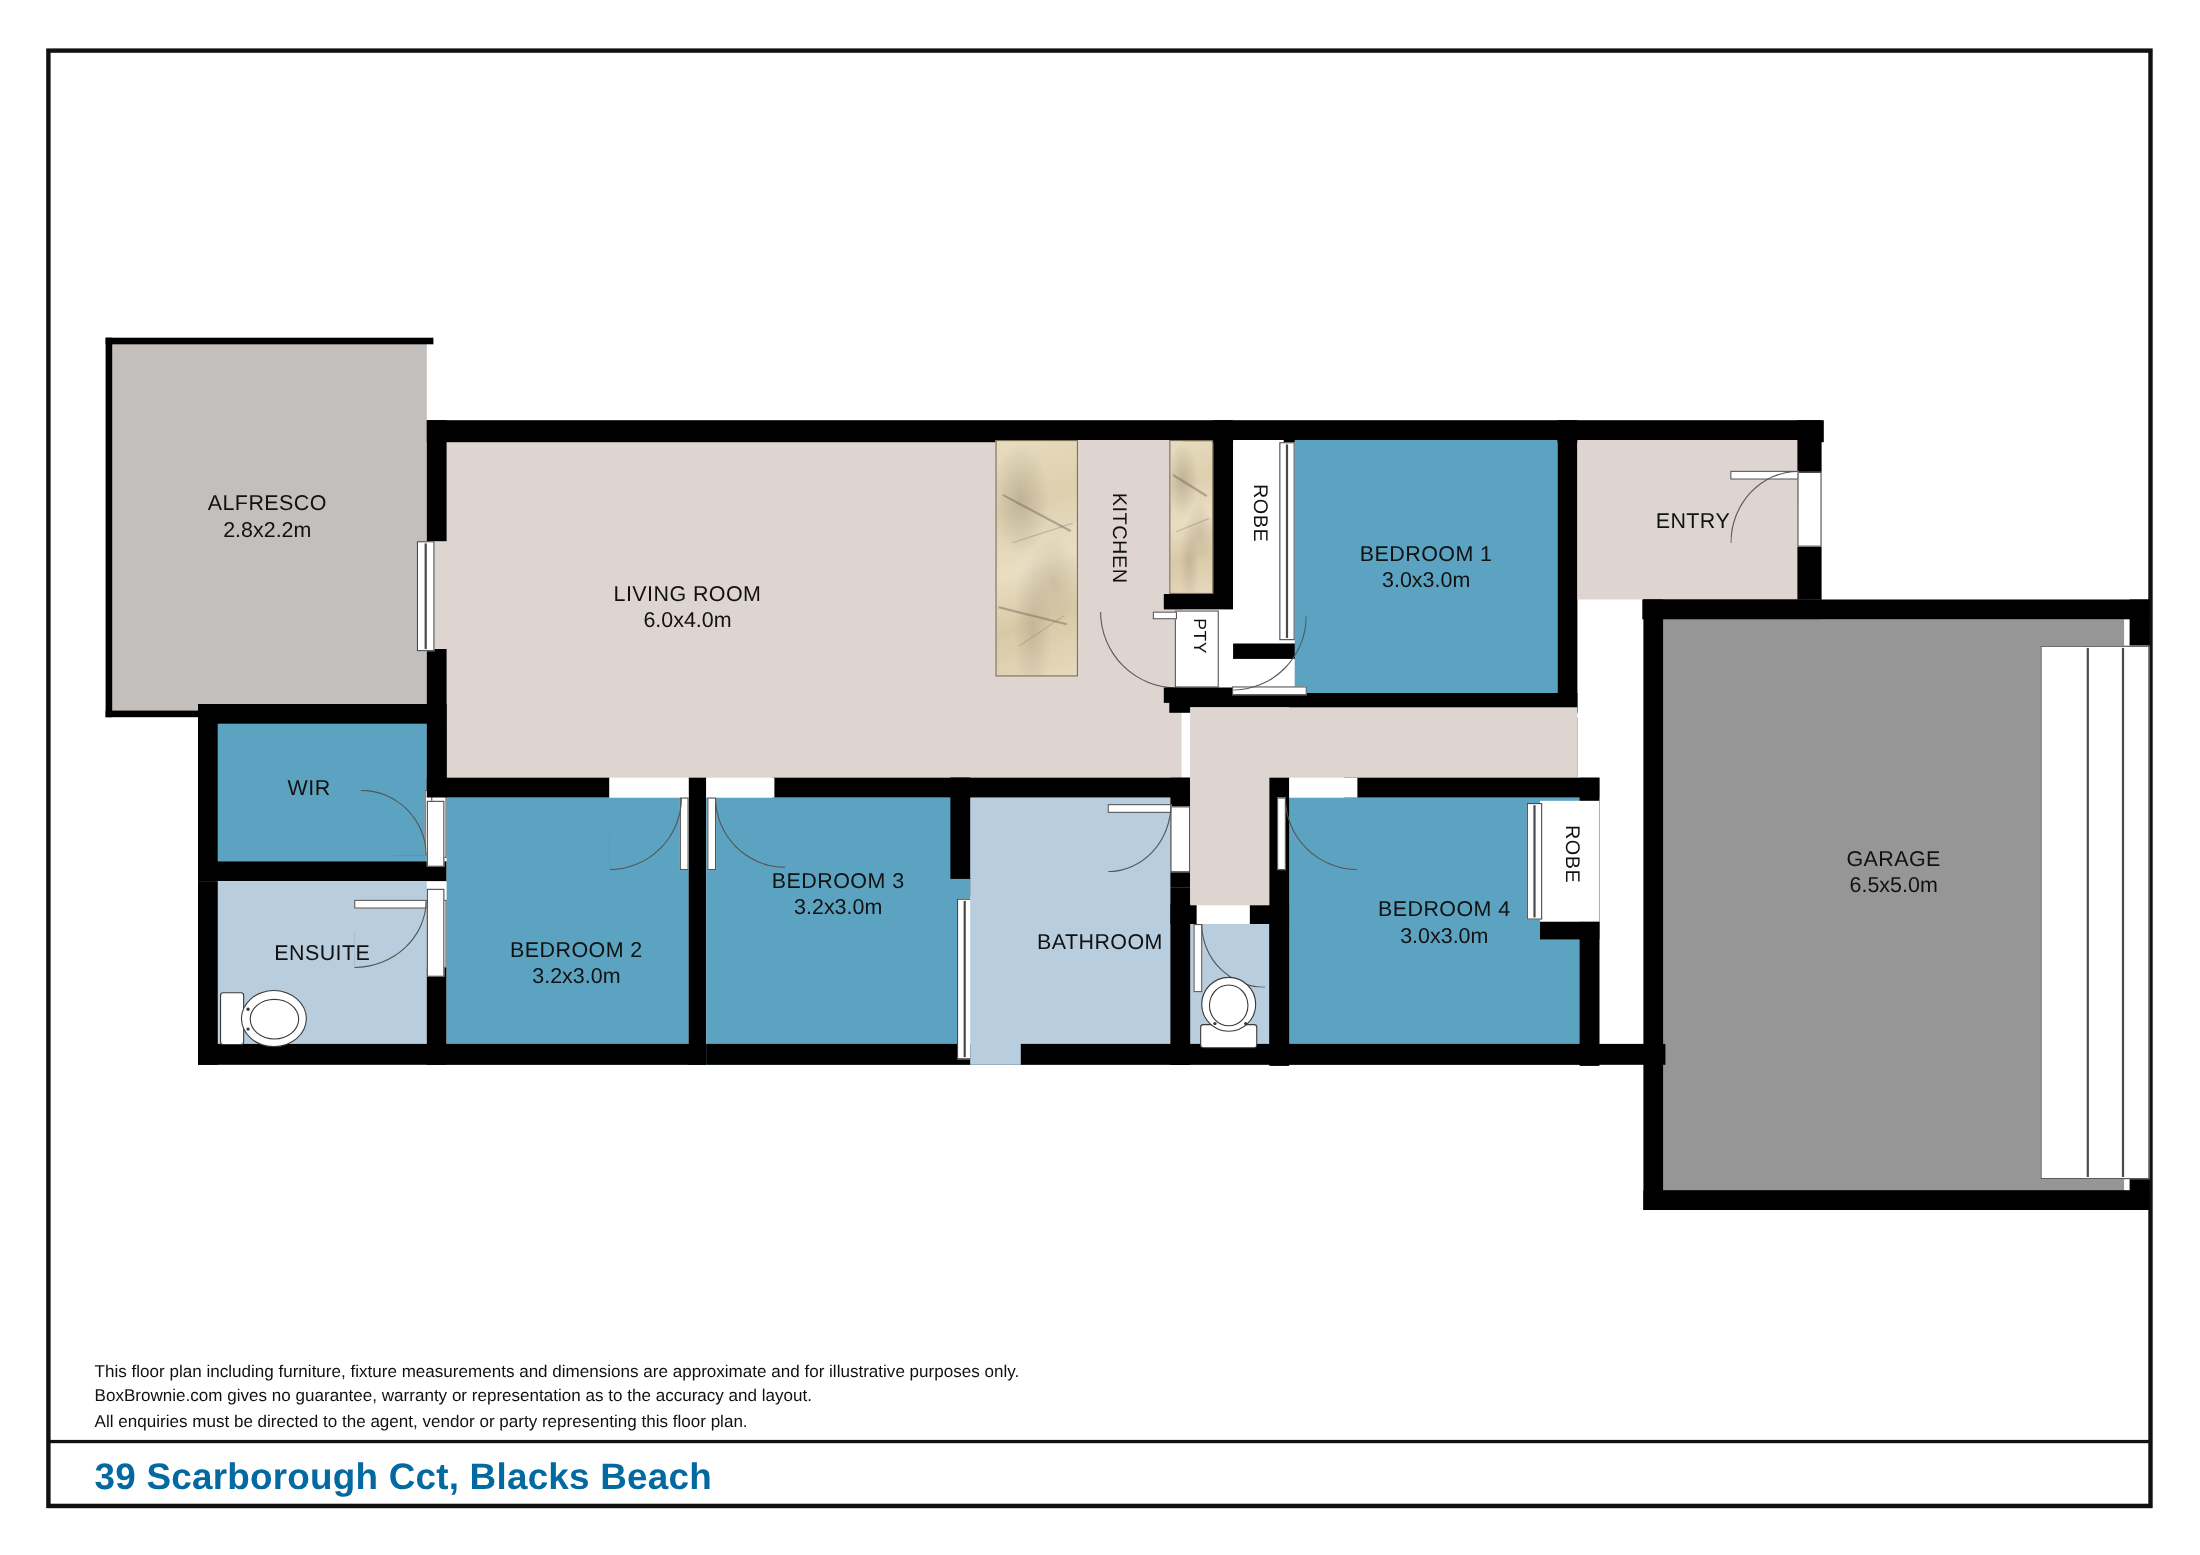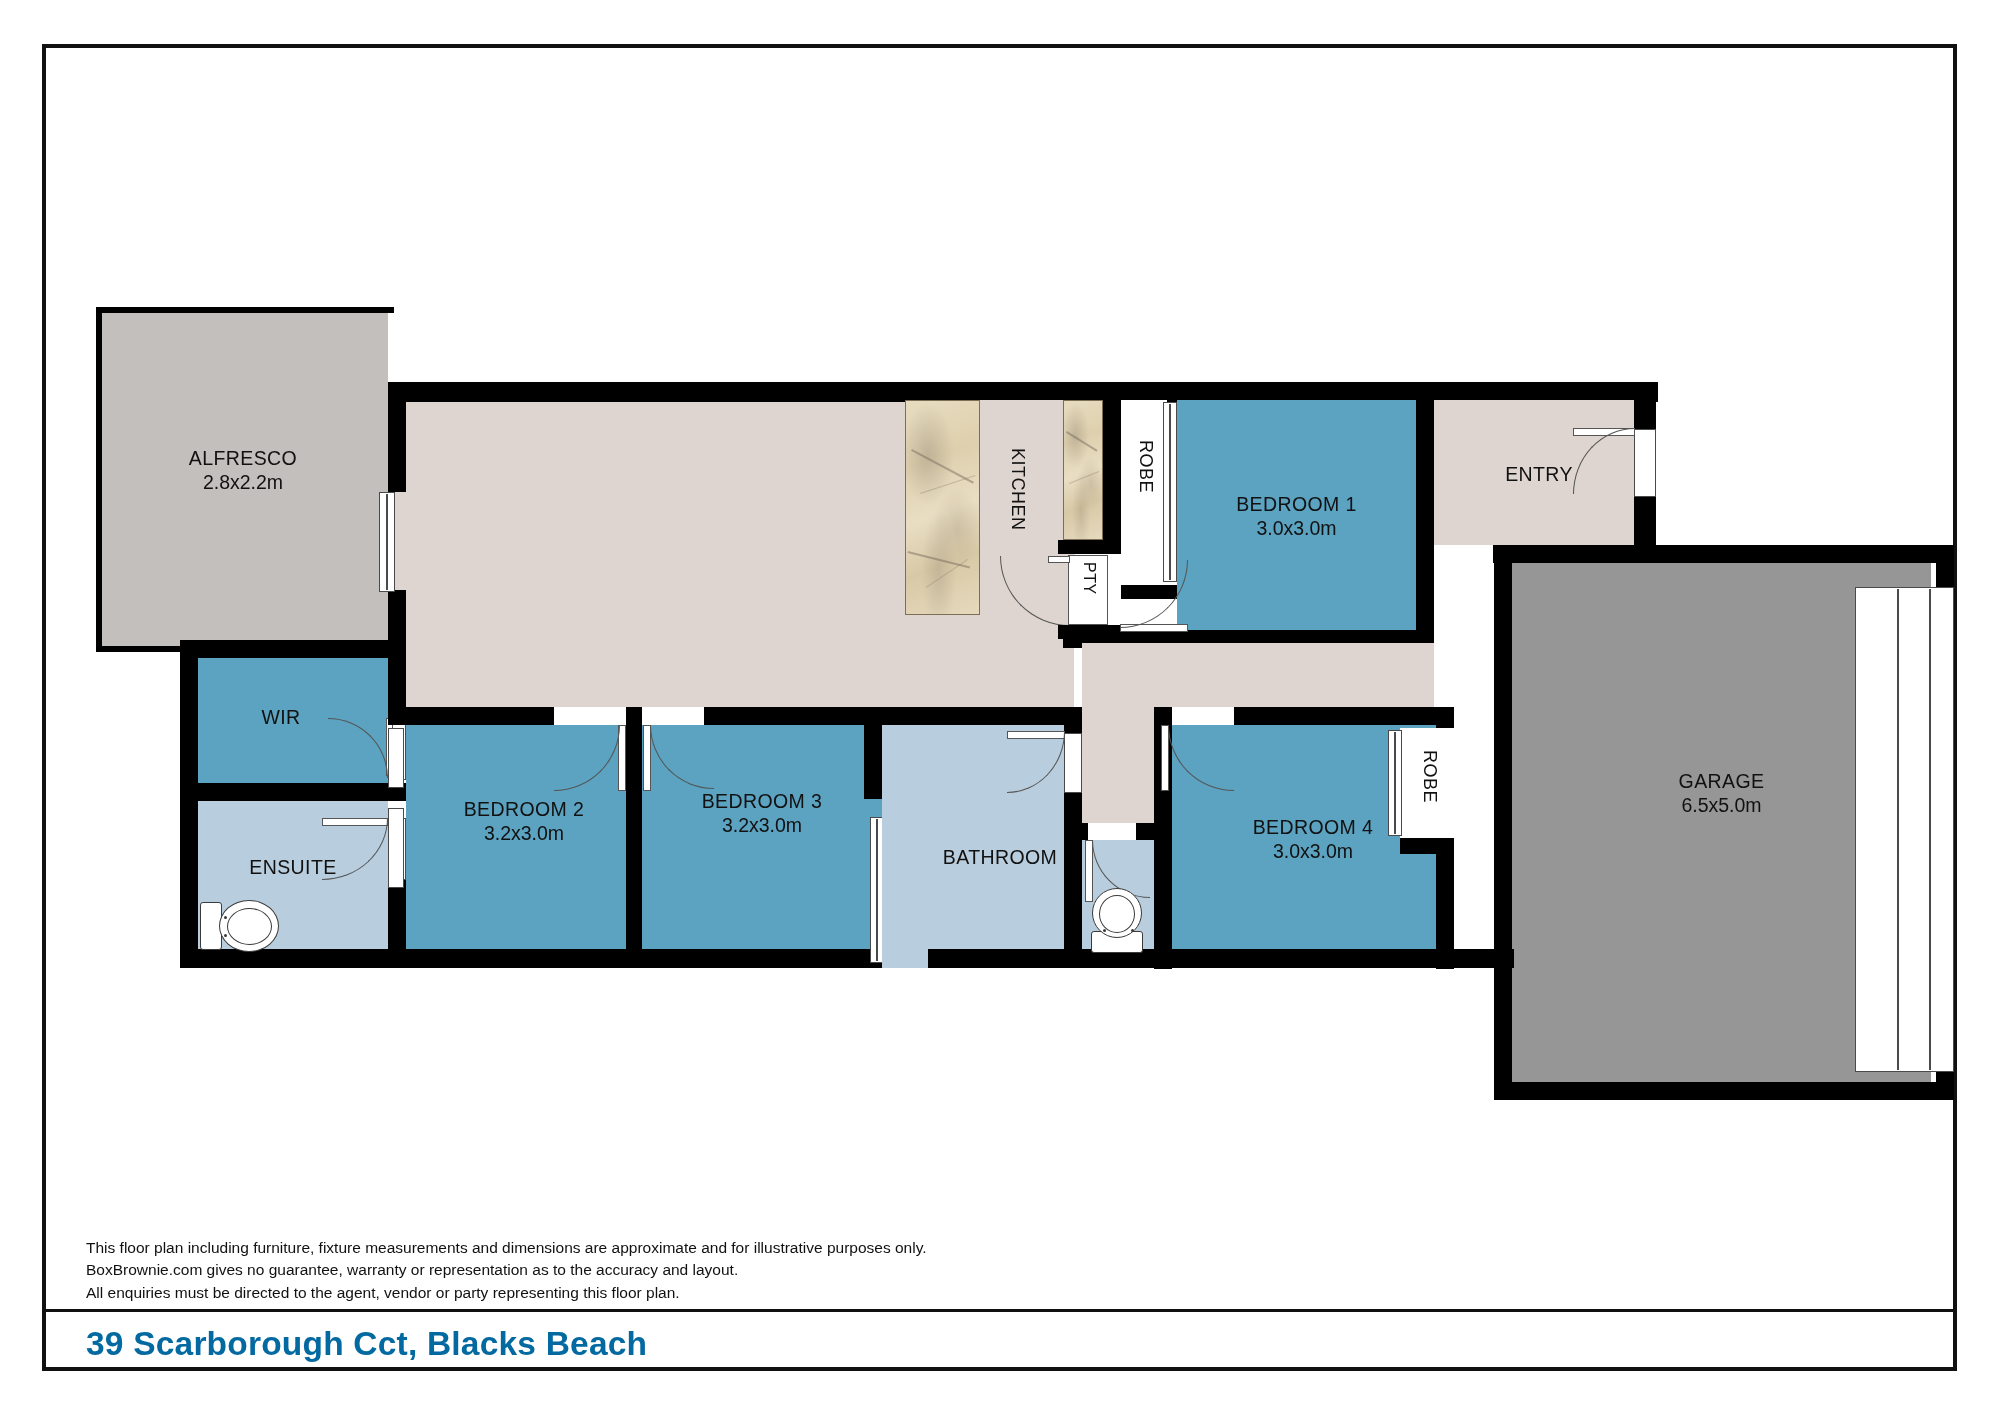--- a/index.html
+++ b/index.html
@@ -72,20 +72,24 @@
     <div class="wall" style="left:96px;top:646px;width:298px;height:6px;"></div>
 
     <div class="lbl" style="left:98px;top:446px;width:290px;">
       <span class="nm">ALFRESCO</span>
       <span class="dim">2.8x2.2m</span>
     </div>
 
     <div class="fill" style="left:394px;top:400px;width:680px;height:310px;background:#ded5d1;"></div>
     <div class="fill" style="left:394px;top:643px;width:680px;height:80px;background:#ded5d1;"></div>
 
+    <div class="lbl" style="left:450px;top:528px;width:350px;">
+      <span class="nm">LIVING ROOM</span>
+      <span class="dim">6.0x4.0m</span>
+    </div>
 
     <div class="wall" style="left:388px;top:382px;width:1270px;height:20px;"></div>
 
     <div class="wall" style="left:388px;top:382px;width:18px;height:110px;"></div>
     <div class="wall" style="left:388px;top:590px;width:18px;height:135px;"></div>
 
     <div class="win" style="left:379px;top:492px;width:16px;height:100px;"></div>
     <div class="winline" style="left:386px;top:494px;width:2px;height:96px;background:#4a4a4a;"></div>
 
     <div class="fill" style="left:905px;top:400px;width:170px;height:230px;background:#ded5d1;"></div>
@@ -200,21 +204,21 @@
     <div class="leaf" style="left:322px;top:818px;width:66px;height:8px;"></div>
     <div class="arc" style="left:322px;top:818px;width:66px;height:62px;border-radius:0 0 100% 0;border-top:none;border-left:none;border-color:#555;"></div>
 
     <div class="cistern" style="left:200px;top:902px;width:22px;height:48px;"></div>
     <div class="seat" style="left:219px;top:900px;width:60px;height:52px;"></div>
     <div class="bowl" style="left:227px;top:908px;width:45px;height:37px;"></div>
     <div class="dot" style="left:224px;top:916px;"></div>
     <div class="dot" style="left:224px;top:934px;"></div>
 
     <div class="fill" style="left:406px;top:725px;width:220px;height:243px;background:#5ba3c0;"></div>
-    <div class="lbl" style="left:406px;top:797px;width:236px;">
+    <div class="lbl" style="left:406px;top:852px;width:236px;">
       <span class="nm">BEDROOM 2</span>
       <span class="dim">3.2x3.0m</span>
     </div>
     <div class="wall" style="left:388px;top:707px;width:166px;height:18px;"></div>
     <div class="wall" style="left:626px;top:707px;width:16px;height:261px;"></div>
     <div class="wall" style="left:388px;top:949px;width:254px;height:19px;"></div>
 
     <div class="dooropen" style="left:554px;top:707px;width:72px;height:18px;"></div>
     <div class="leaf" style="left:618px;top:725px;width:8px;height:66px;"></div>
     <div class="arc" style="left:554px;top:725px;width:66px;height:66px;border-radius:0 0 100% 0;border-top:none;border-left:none;border-color:#555;"></div>

